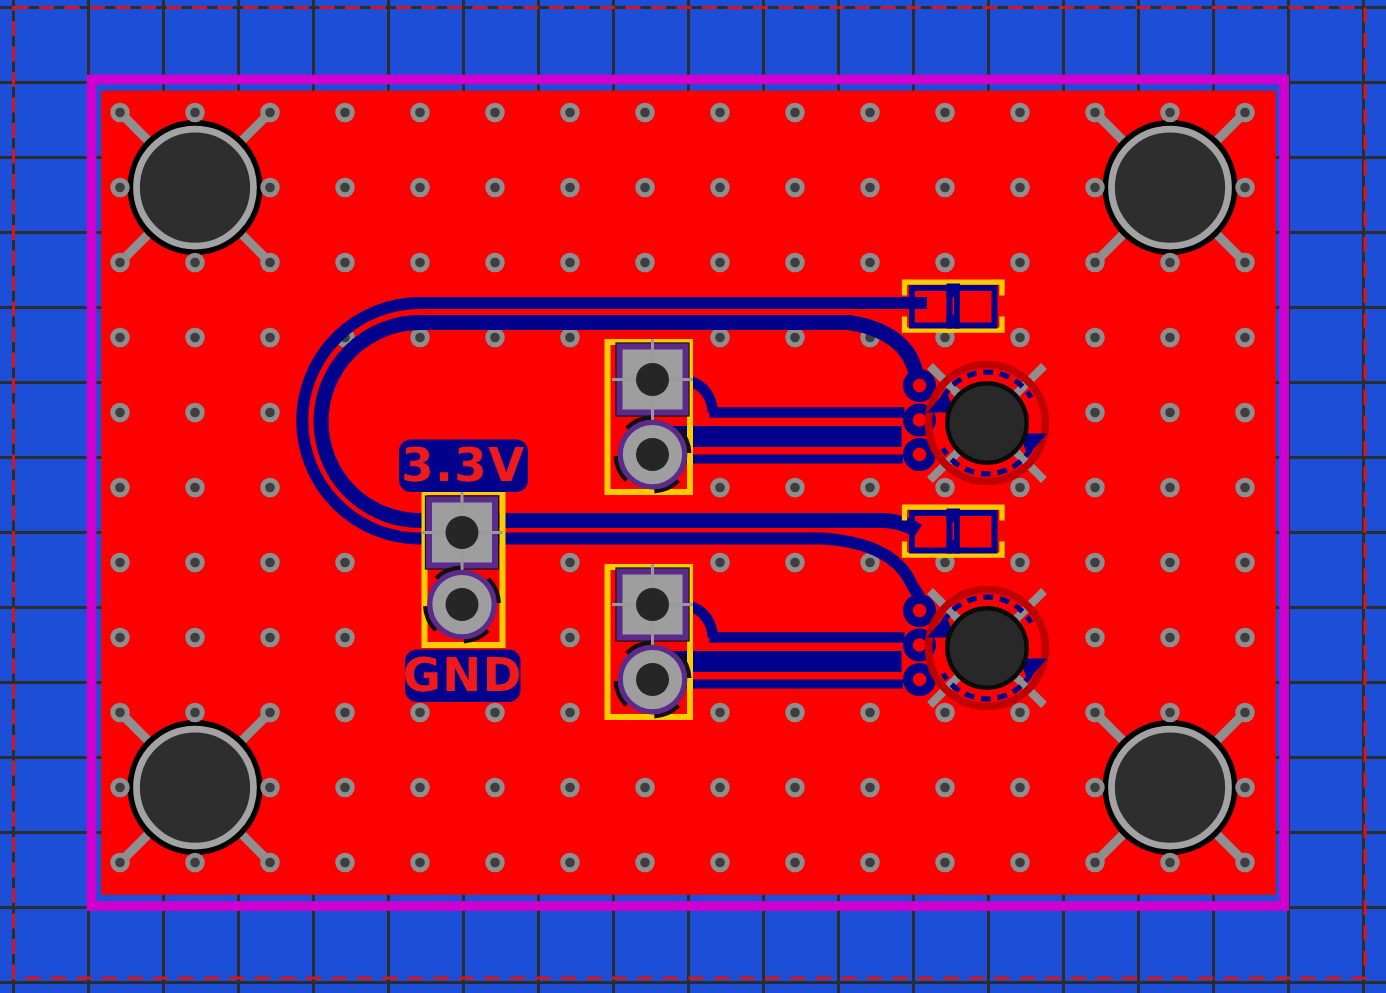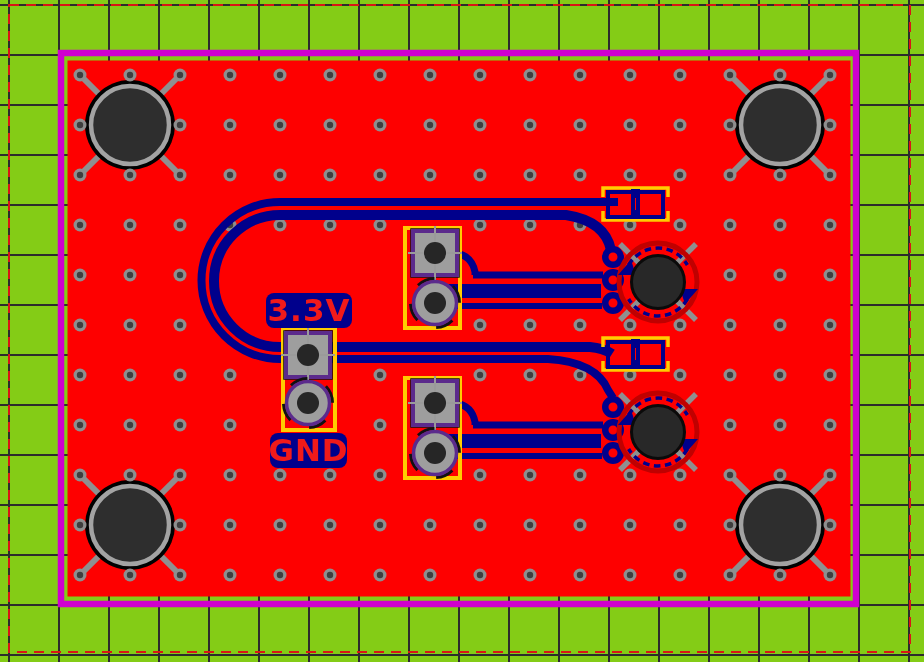--- a/index.html
+++ b/index.html
@@ -1,16 +1,16 @@
 <!DOCTYPE html>
 <html><head>
 <meta charset="utf-8">
 <style>
   html,body{margin:0;padding:0;background:#000;width:924px;height:662px;overflow:hidden}
-  .stage{position:relative;width:924px;height:662px;background:#84cc16}
+  .stage{position:relative;width:924px;height:662px;background:#1d4ed8}
   svg{display:block}
   text.netlabel{font-family:"DejaVu Sans",sans-serif;font-weight:bold;font-size:31px;letter-spacing:1px}
 </style>
 </head>
 <body>
 
 <div class="stage">
   <svg id="pcb" width="924" height="662" viewBox="0 0 924 662" xmlns="http://www.w3.org/2000/svg">
     <g id="g-grid">
         <line x1="9" y1="0" x2="9" y2="662" stroke="#2c2c2c" stroke-width="2"></line>

